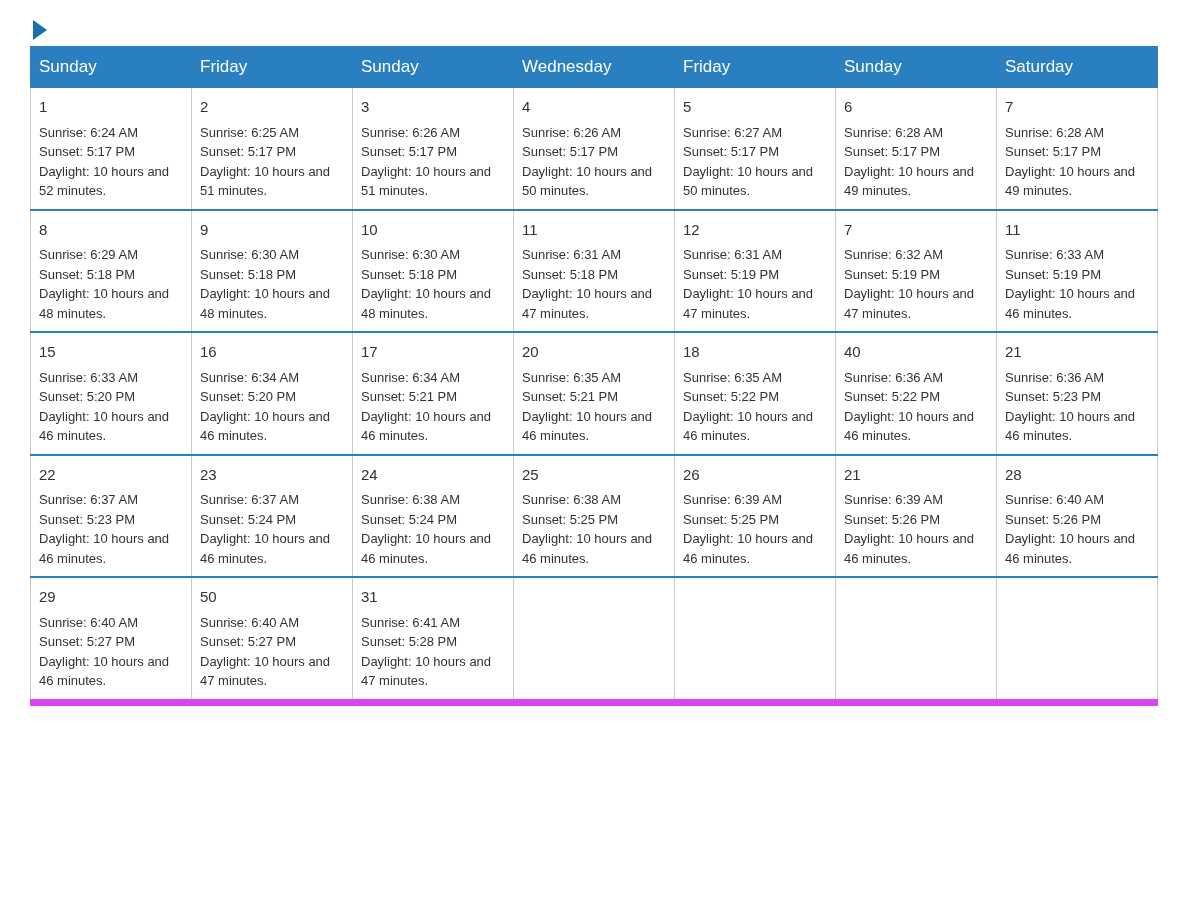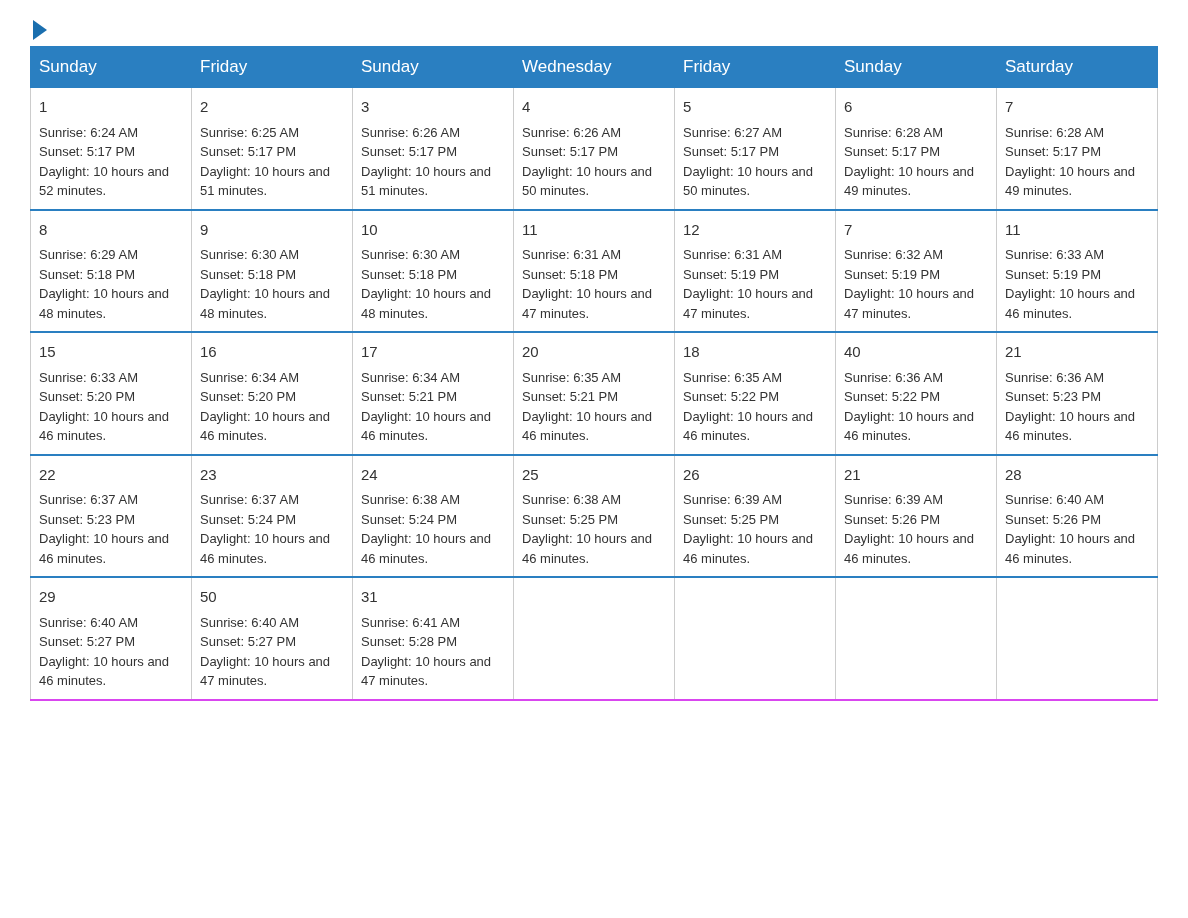--- a/index.html
+++ b/index.html
@@ -90,21 +90,21 @@
     .day-num {
       font-size: 15px;
       font-weight: normal;
       display: block;
       margin-bottom: 4px;
     }
     tr td {
       border-bottom: 2px solid #2a7fc1;
     }
     tr:last-child td {
-      border-bottom: 2px solid #d946ef;
+      border-bottom: 7px solid #d946ef;
     }
   </style>
 </head>
 <body>
 
 <div class="header">
   <div class="logo">
     <div class="logo-text">
       <span class="logo-general"></span>
       <span class="logo-arrow"></span>

